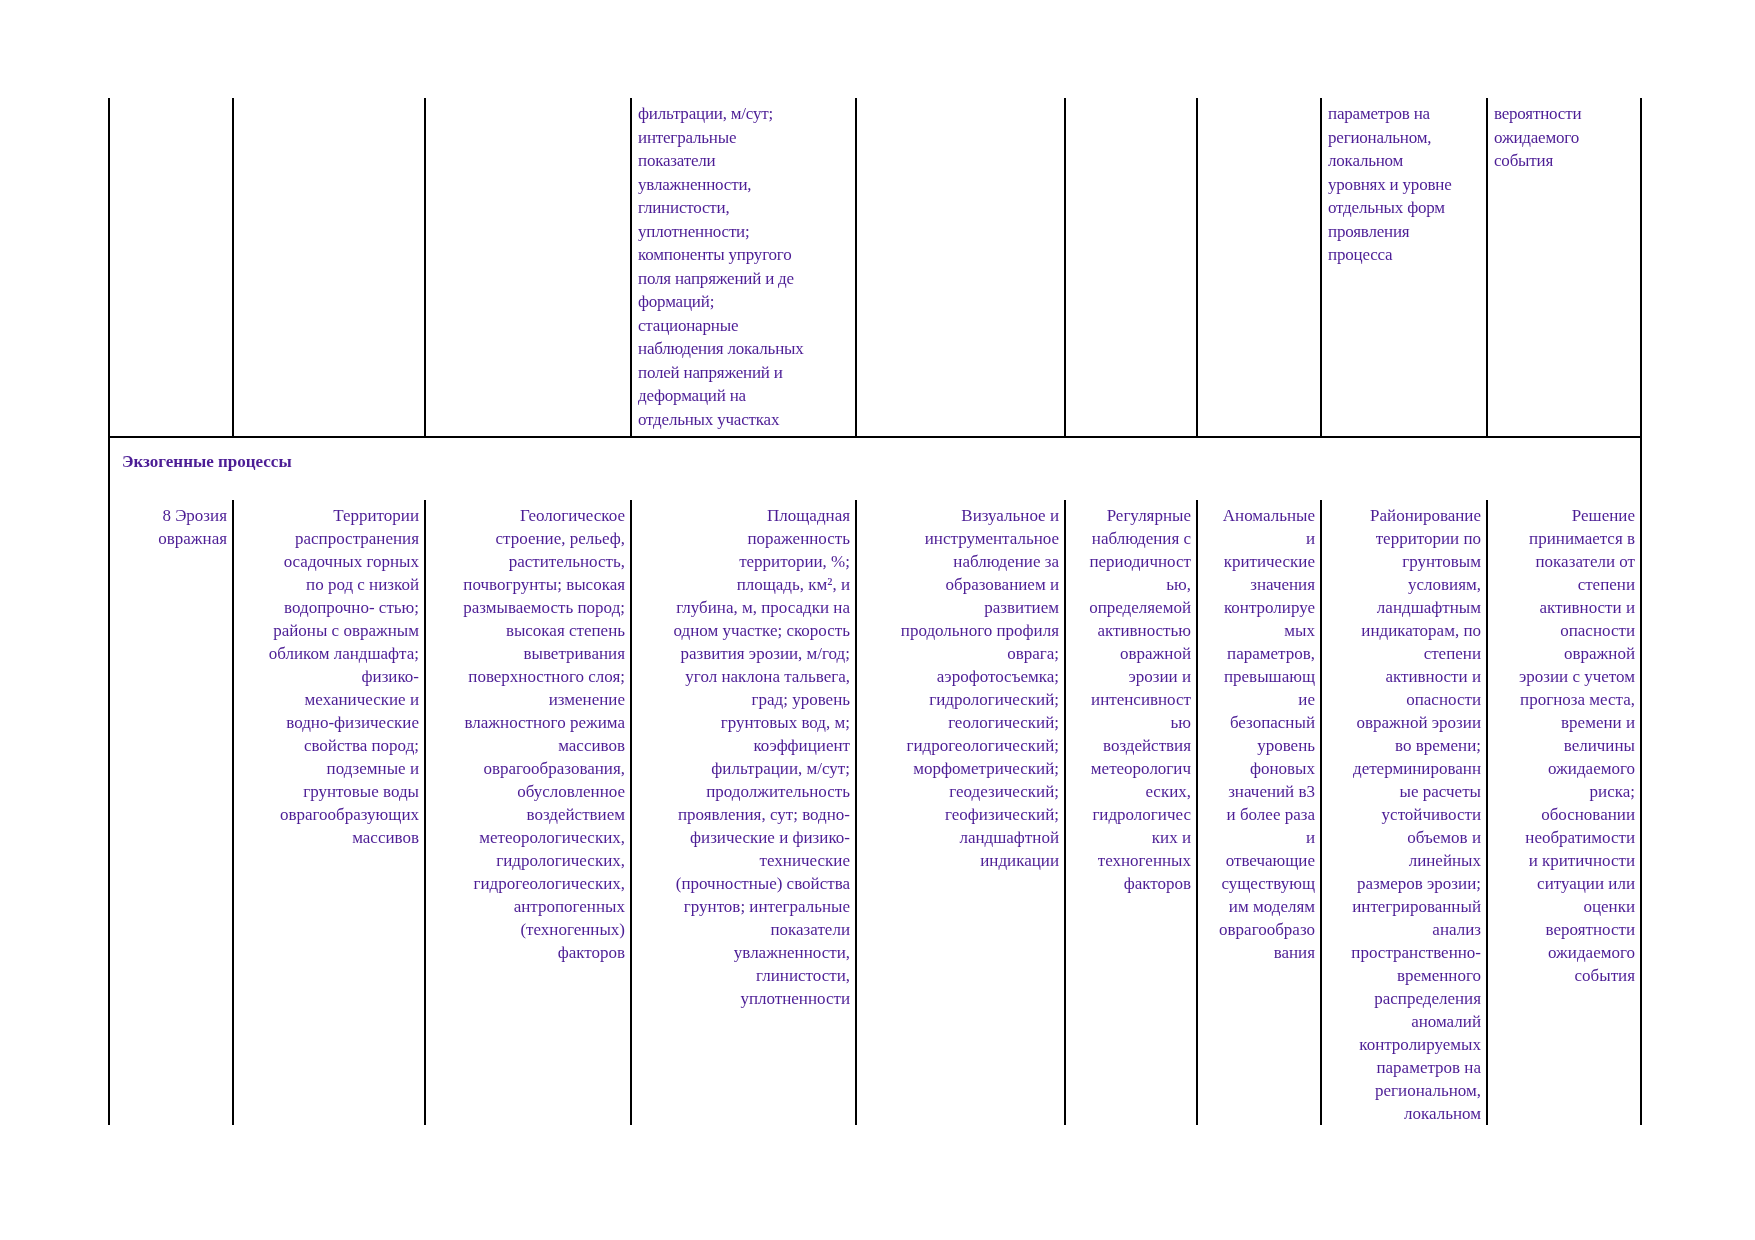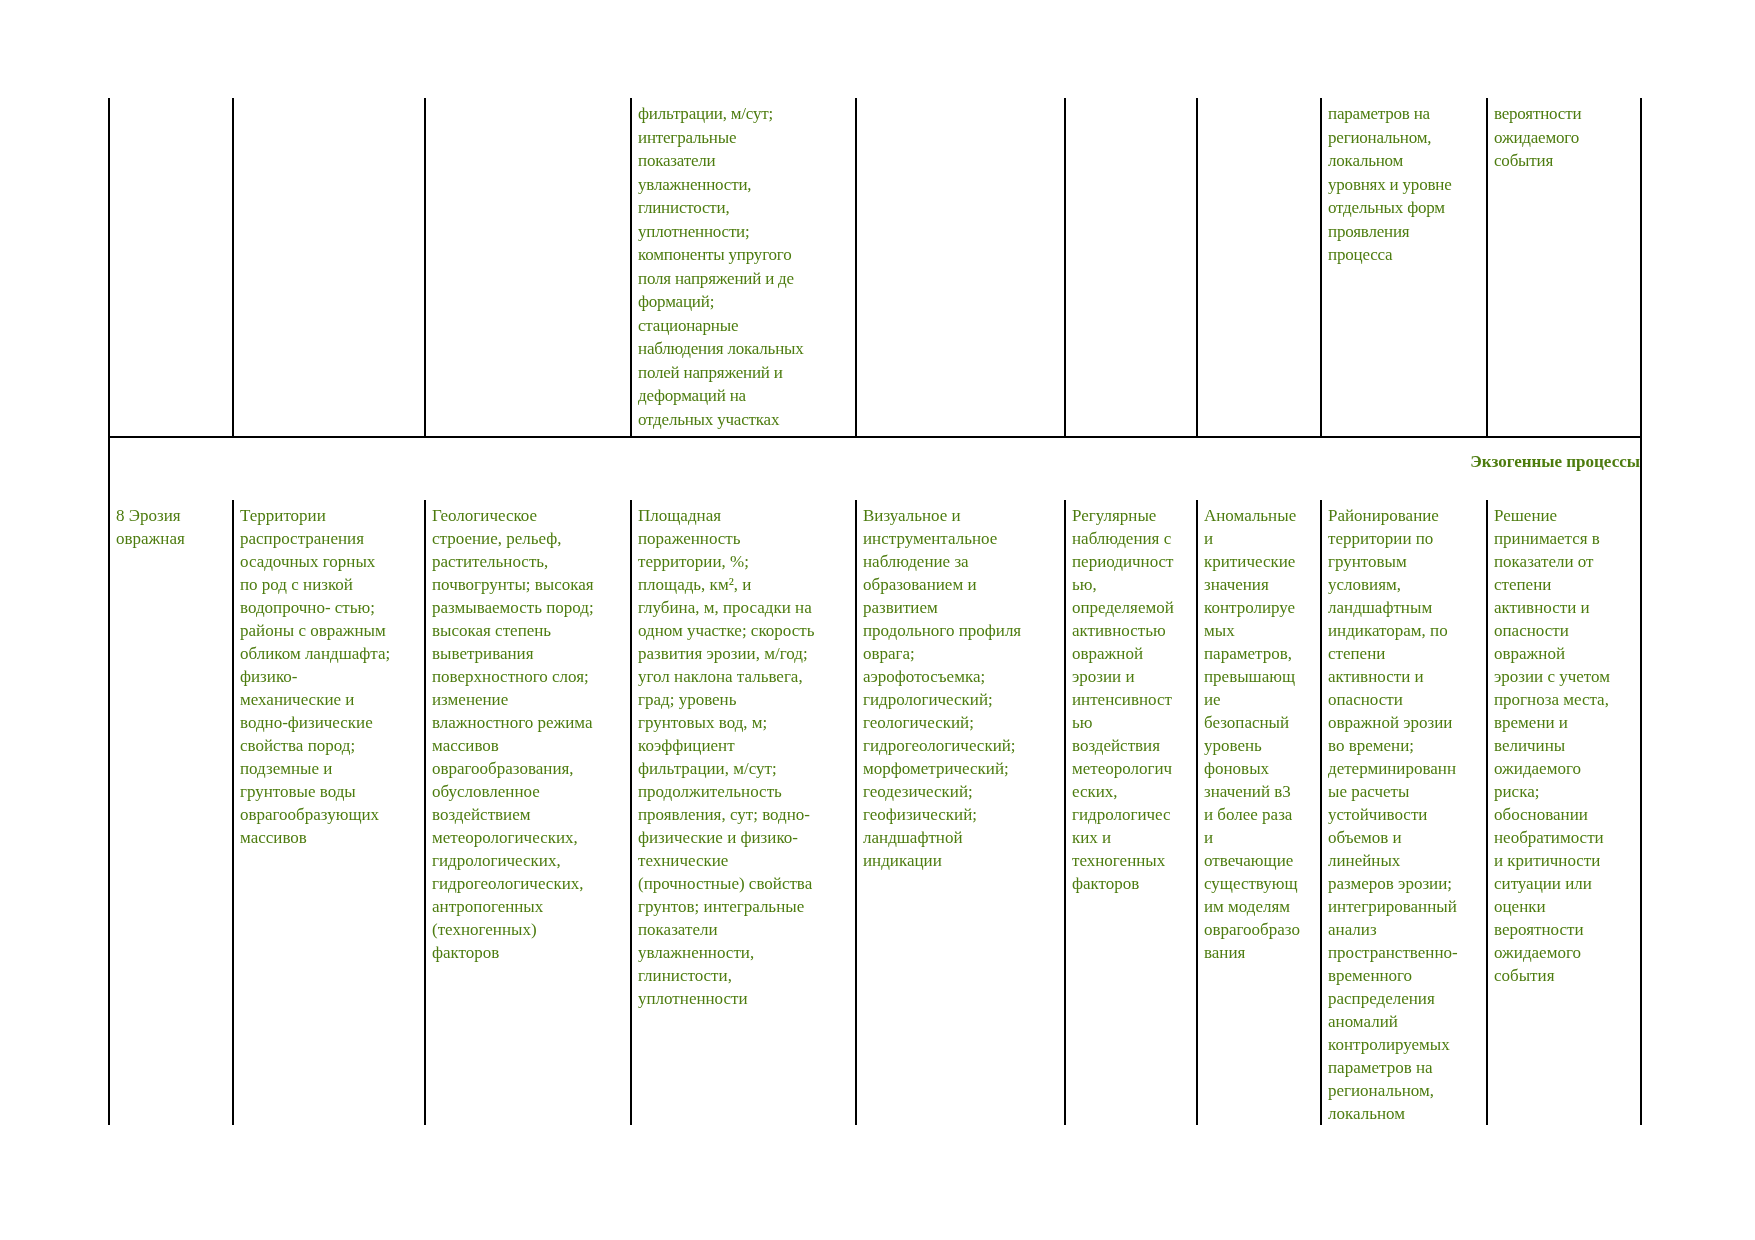--- a/index.html
+++ b/index.html
@@ -16,21 +16,21 @@
   }
   table.doc-table {
     position: absolute;
     left: 108px;
     top: 98px;
     width: 1532px;
     border-collapse: collapse;
     table-layout: fixed;
     font-family: "Liberation Serif", "DejaVu Serif", serif;
     font-size: 17px;
-    color: #4d7c0f;
+    color: #4c1d95;
   }
   td {
     vertical-align: top;
     padding: 4px 5px 0 6px;
     white-space: pre-line;
     overflow: hidden;
     word-wrap: break-word;
   }
   
   tr.carry td {
@@ -39,34 +39,35 @@
     height: 334px;
     line-height: 23.5px;
     letter-spacing: -0.2px;
   }
   
   tr.section td {
     border-left: 2px solid #000;
     border-right: 2px solid #000;
     border-bottom: none;
     height: 48px;
-    text-align: right;
+    text-align: left;
     vertical-align: middle;
     font-weight: bold;
     white-space: normal;
     padding: 0 0 14px 12px;
   }
   
   tr.row8 td {
     border-left: 2px solid #000;
     border-right: 2px solid #000;
     border-top: none;
     border-bottom: none;
     height: 618px;
     line-height: 23px;
+    text-align: right;
   }
 </style>
 </head>
 <body>
 
 <div class="page">
   <table class="doc-table">
     <colgroup>
       <col style="width:124px">
       <col style="width:192px">

